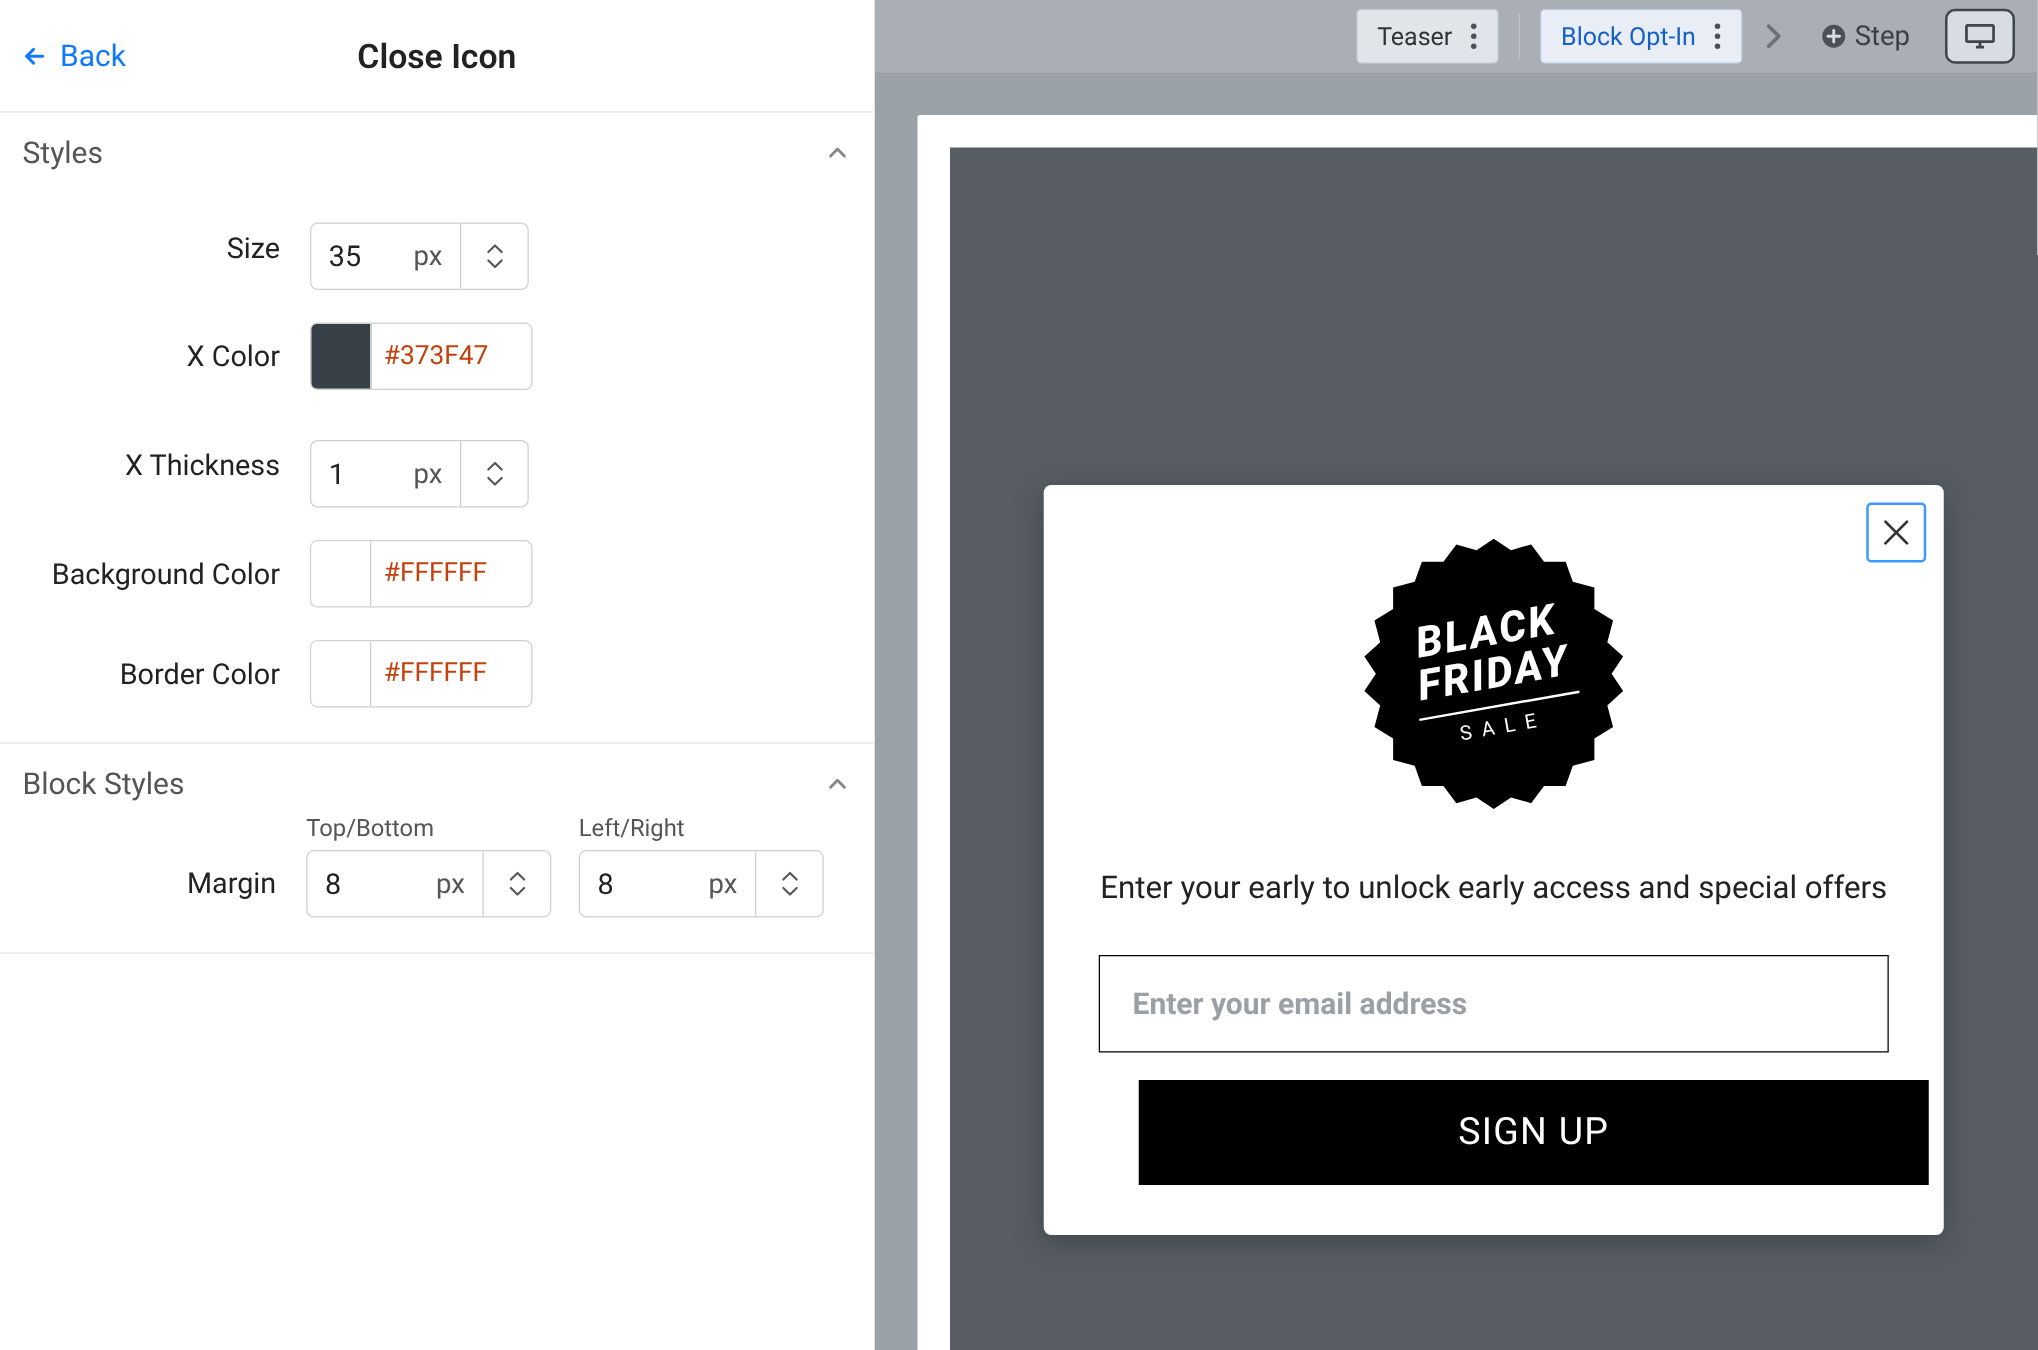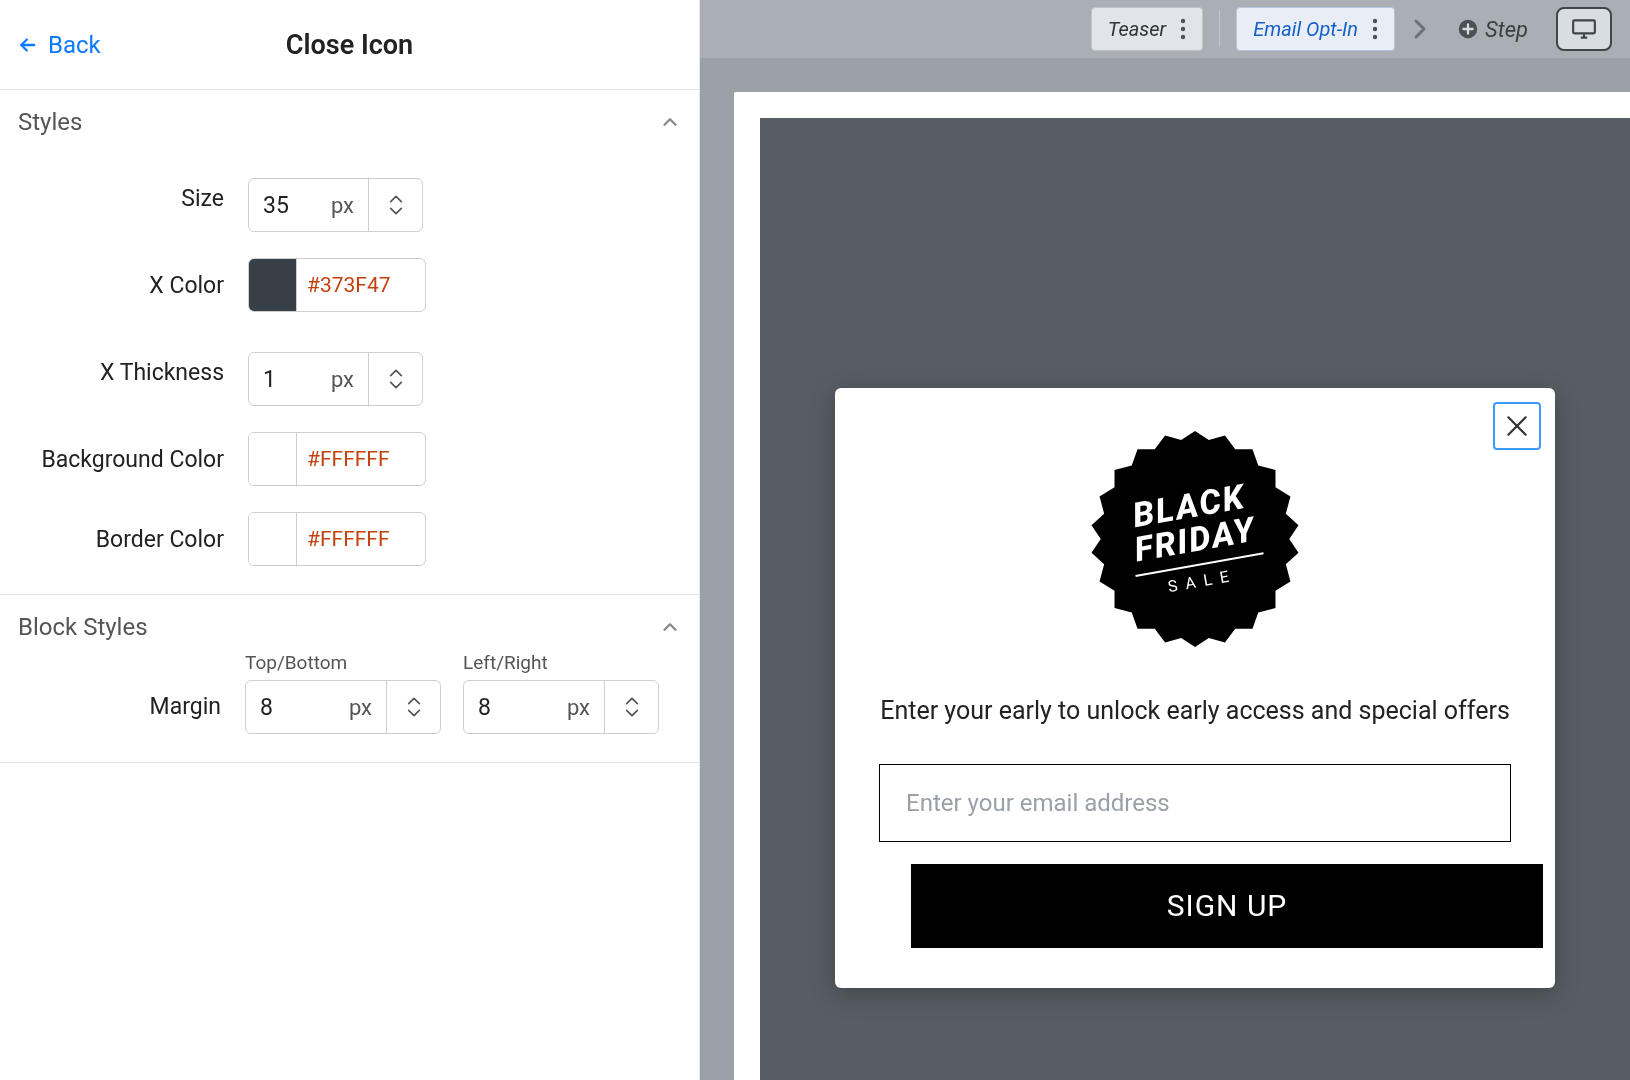--- a/index.html
+++ b/index.html
@@ -46,21 +46,21 @@
     .margin-row { display: flex; align-items: flex-end; }
     .margin-row .row-label { width: 230px; text-align: right; font-size: 23px; padding-right: 24px; padding-bottom: 14px; }
     .margin-col { display: flex; flex-direction: column; margin-right: 22px; }
     .mini-label { font-size: 19px; color: #555; margin-bottom: 6px; }
     .num-input.margin { width: 196px; }
 
     
     .preview { flex: 1; background: #9aa1a7; position: relative; overflow: hidden; }
     .top-toolbar {
       height: 58px; background: #a9afb4; display: flex; align-items: center;
-      justify-content: flex-end; gap: 16px; padding: 0 18px; font-style: italic;
+      justify-content: flex-end; gap: 16px; padding: 0 18px;
     }
     .step-btn {
       height: 44px; border: 1px solid #bfc5ca; border-radius: 4px; background: #e1e5e9;
       display: flex; align-items: center; padding: 0 16px; font-size: 20px; gap: 14px;
       cursor: pointer; color: #333;
     }
     .step-btn.active { background: #e9eef6; color: #1660c9; border-color: #b7c7df; }
     .step-btn .kebab { display: inline-block; }
     .divider { width: 1px; height: 36px; background: #c0c6cb; }
     .chev-right { color: #6b7177; }
@@ -83,21 +83,21 @@
 
     .badge { width: 230px; height: 230px; margin: 0 auto 40px; position: relative; }
     .badge svg { width: 100%; height: 100%; }
     .badge-text { position: absolute; inset: 0; display: flex; flex-direction: column; align-items: center; justify-content: center; color: #fff; transform: rotate(-10deg); }
     .badge-text .line1 { font-size: 34px; font-weight: 800; letter-spacing: 2px; line-height: 1; font-style: italic; }
     .badge-text .line2 { font-size: 34px; font-weight: 800; letter-spacing: 2px; line-height: 1; font-style: italic; }
     .badge-text .ruleline { width: 130px; height: 2px; background: #fff; margin: 8px 0 6px; }
     .badge-text .sale { font-size: 16px; letter-spacing: 8px; }
 
     .popup-desc { text-align: center; font-size: 25px; line-height: 1.35; margin-bottom: 36px; }
-    .email-input { width: 100%; height: 78px; border: 1px solid #000; font-size: 24px; padding: 0 26px; color: #9aa0a6; display: flex; align-items: center; margin-bottom: 22px; }
+    .email-input { width: 100%; height: 78px; border: 1px solid #000; font-size: 24px; padding: 0 26px; color: #9aa0a6; display: flex; align-items: center; margin-bottom: 22px; font-weight: bold; }
     .signup-btn { width: 100%; height: 84px; background: #000; color: #fff; font-size: 30px; letter-spacing: 1px; display: flex; align-items: center; justify-content: center; cursor: pointer; margin-left: 32px; }
 
   </style>
 </head>
 <body>
 
 <div class="app">
 
   <aside class="sidebar">
     <div class="sb-header">
@@ -225,21 +225,21 @@
       <div class="step-btn">
         <span>Teaser</span>
         <svg class="kebab" width="6" height="22" viewBox="0 0 6 22">
             <circle cx="3" cy="3" r="2.2" fill="#4a5056"></circle>
             <circle cx="3" cy="11" r="2.2" fill="#4a5056"></circle>
             <circle cx="3" cy="19" r="2.2" fill="#4a5056"></circle>
           </svg>
       </div>
       <div class="divider"></div>
       <div class="step-btn active">
-        <span>Email Opt-In</span>
+        <span>Block Opt-In</span>
         <svg class="kebab" width="6" height="22" viewBox="0 0 6 22">
             <circle cx="3" cy="3" r="2.2" fill="#4a5056"></circle>
             <circle cx="3" cy="11" r="2.2" fill="#4a5056"></circle>
             <circle cx="3" cy="19" r="2.2" fill="#4a5056"></circle>
           </svg>
       </div>
       <svg class="chev-right" width="18" height="28" viewBox="0 0 18 28" fill="none" stroke="currentColor" stroke-width="3" stroke-linecap="round" stroke-linejoin="round">
           <polyline points="5 6 13 14 5 22"></polyline>
         </svg>
       <div class="add-step">

